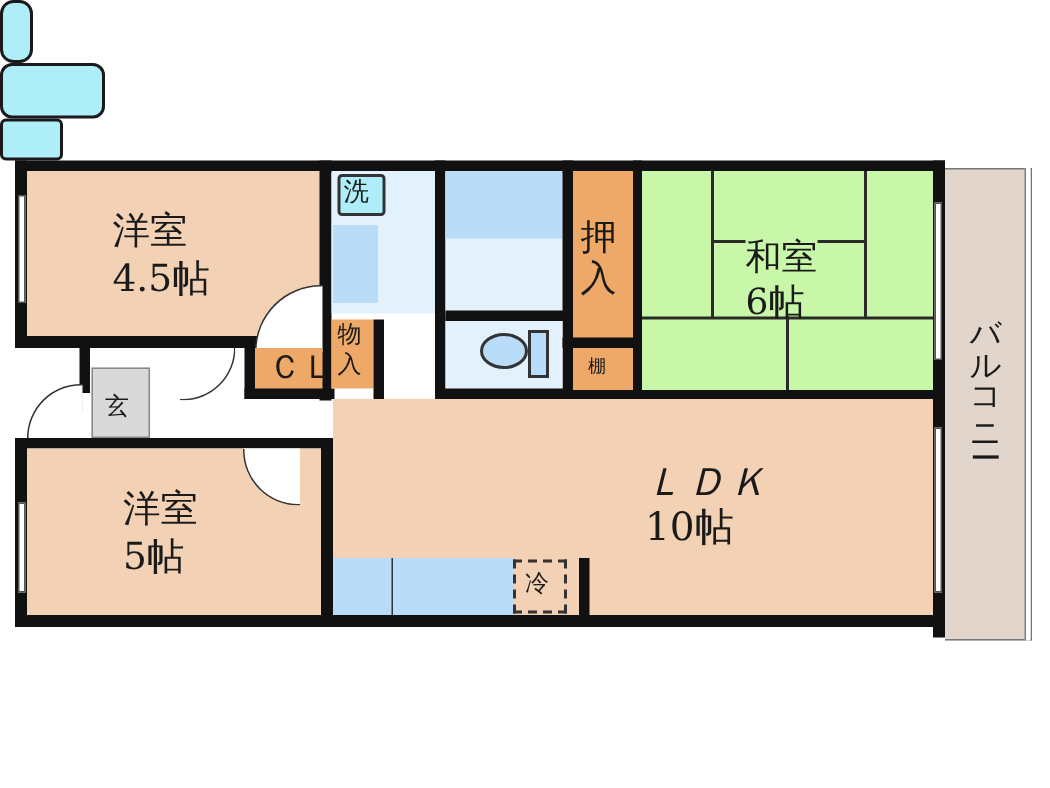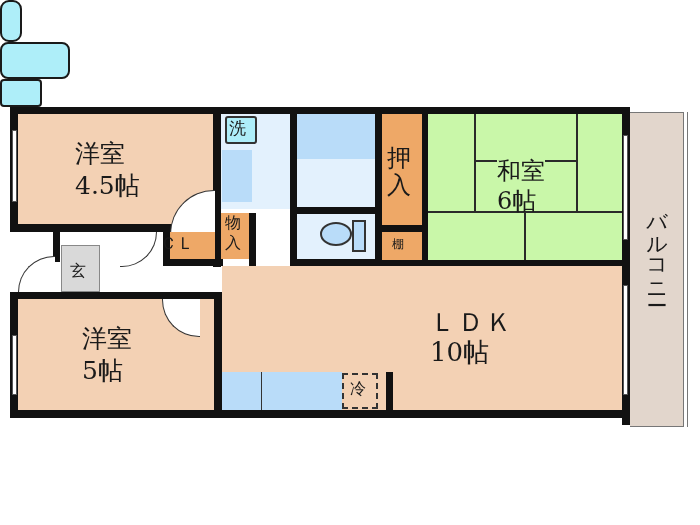--- a/index.html
+++ b/index.html
@@ -26,21 +26,21 @@
 <div class="abs wall" style="left:10px;top:224px;width:210px;height:8px;"></div>
 <div class="abs wall" style="left:213px;top:107px;width:8px;height:160px;"></div>
 <div class="abs window" style="left:12px;top:130px;width:5px;height:72px;"></div>
 <div class="label" style="left:75px;top:140px;font-size:25px;">洋室</div>
 <div class="label" style="left:75px;top:172px;font-size:25px;">4.5帖</div>
 <div class="door-arc" style="left:170px;top:190px;width:44px;height:44px;border-radius:44px 0 0 0;border-bottom:none;border-right:none;"></div>
 
 <div class="abs closet" style="left:170px;top:232px;width:45px;height:28px;"></div>
 <div class="abs wall" style="left:163px;top:224px;width:7px;height:42px;"></div>
 <div class="abs wall" style="left:163px;top:259px;width:60px;height:7px;"></div>
-<div class="label" style="left:160px;top:234px;font-size:17px;">ＣＬ</div>
+<div class="label" style="left:179px;top:234px;font-size:22px;">ＣＬ</div>
 
 <div class="door-arc" style="left:120px;top:232px;width:36px;height:34px;border-radius:0 0 36px 0;border-top:none;border-left:none;"></div>
 
 <div class="abs wall" style="left:53px;top:232px;width:7px;height:30px;"></div>
 <div class="abs" style="left:61px;top:245px;width:39px;height:47px;background:#d9d9d9;border:1px solid #888;"></div>
 <div class="label" style="left:70px;top:262px;font-size:16px;">玄</div>
 <div class="door-arc" style="left:18px;top:256px;width:36px;height:36px;border-radius:36px 0 0 0;border-bottom:none;border-right:none;"></div>
 
 <div class="abs wet" style="left:221px;top:114px;width:70px;height:95px;"></div>
 <div class="abs" style="left:225px;top:116px;width:32px;height:28px;background:#aeeef9;border:2px solid #333;border-radius:3px;"></div>
@@ -90,21 +90,21 @@
 <div class="label" style="left:645px;top:198px;font-size:21px;writing-mode:vertical-rl;">バルコニー</div>
 
 <div class="abs wall" style="left:10px;top:292px;width:345px;height:7px;"></div>
 <div class="abs wall" style="left:349px;top:266px;width:7px;height:33px;"></div>
 <div class="door-arc" style="left:324px;top:266px;width:26px;height:26px;border-radius:26px 0 0 0;border-bottom:none;border-right:none;"></div>
 
 <div class="abs room-west" style="left:222px;top:266px;width:400px;height:145px;"></div>
 <div class="abs room-west" style="left:356px;top:266px;width:266px;height:33px;"></div>
 <div class="abs wall" style="left:356px;top:260px;width:272px;height:6px;"></div>
 <div class="abs room-west" style="left:222px;top:299px;width:400px;height:112px;"></div>
-<div class="label" style="left:430px;top:308px;font-size:26px;letter-spacing:2px;">ＬＤＫ</div>
+<div class="label" style="left:430px;top:308px;font-size:26px;letter-spacing:2px;font-style:italic;">ＬＤＫ</div>
 <div class="label" style="left:430px;top:338px;font-size:26px;">10帖</div>
 <div class="abs window" style="left:623px;top:285px;width:5px;height:110px;"></div>
 
 <div class="abs" style="left:222px;top:372px;width:120px;height:39px;background:#b9dcf9;"></div>
 <div class="abs" style="left:261px;top:372px;width:1px;height:39px;background:#333;"></div>
 <div class="tub-inner" style="left:291px;top:378px;width:38px;height:24px;border-radius:4px;"></div>
 <div class="abs" style="left:342px;top:373px;width:36px;height:36px;border:2px dashed #333;"></div>
 <div class="label" style="left:350px;top:380px;font-size:16px;">冷</div>
 <div class="abs wall" style="left:386px;top:372px;width:7px;height:40px;"></div>
 <div class="abs window" style="left:280px;top:411px;width:36px;height:5px;"></div>

